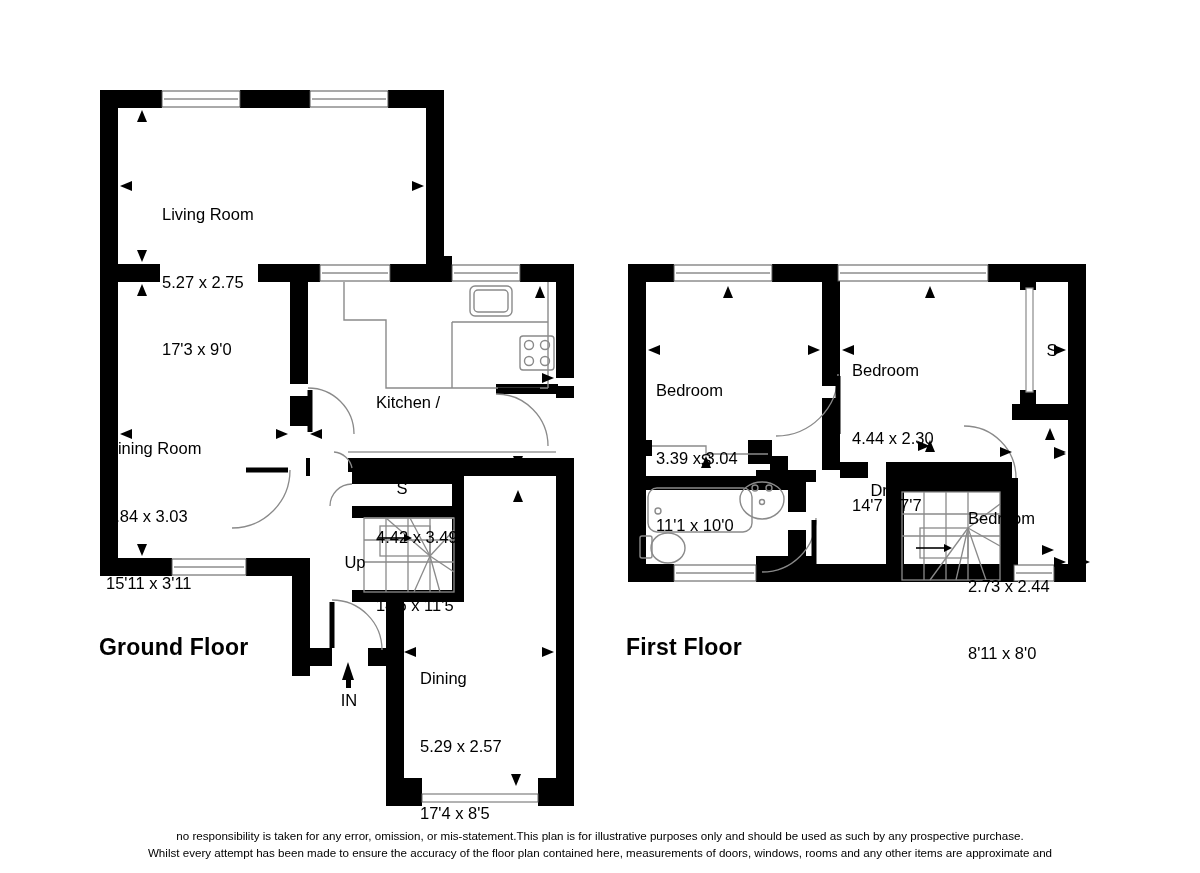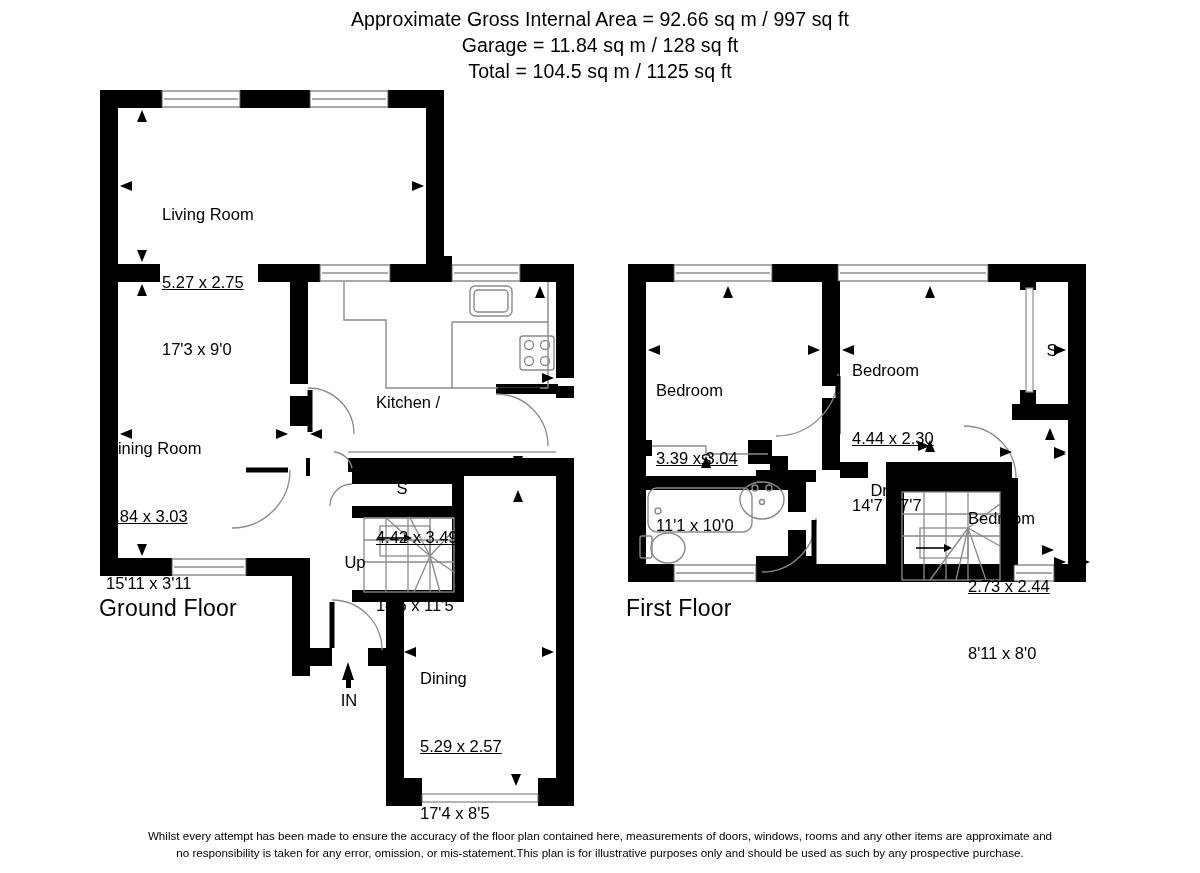--- a/index.html
+++ b/index.html
@@ -45,37 +45,38 @@
   }
   .footer-line {
     font-size: 11.6px;
     line-height: 17px;
     white-space: pre;
   }
   
   .floor-title {
     position: absolute;
     font-size: 23px;
-    font-weight: normal;
+    font-weight: bold;
     letter-spacing: 0.2px;
     white-space: pre;
+    margin-top: 39px;
   }
   #title-ground { left: 99px; top: 595px; }
   #title-first  { left: 626px; top: 595px; }
 
   
   .room-label {
     position: absolute;
     text-align: left;
     white-space: pre;
     line-height: 22.5px;
     font-size: 16.5px;
   }
   .room-label .rl-name { display: block; }
-  .room-label .rl-m    { display: block; text-decoration: underline; }
+  .room-label .rl-m    { display: block; }
   .room-label .rl-ft   { display: block; }
 
   .tag-label {
     position: absolute;
     font-size: 16.5px;
     white-space: pre;
     text-align: center;
     line-height: 20px;
   }
 
@@ -85,25 +86,20 @@
     left: 0; top: 0;
     width: 1200px;
     height: 873px;
   }
 </style>
 </head>
 <body>
 
 <div id="page-root">
 
-  <div class="header">
-    <div class="header-line">Approximate Gross Internal Area = 92.66 sq m / 997 sq ft</div>
-    <div class="header-line">Garage = 11.84 sq m / 128 sq ft</div>
-    <div class="header-line">Total = 104.5 sq m / 1125 sq ft</div>
-  </div>
 
   <svg id="plan-svg" viewBox="0 0 1200 873">
 
     <g>
 
       <g fill="#000000">
 
         <rect x="100" y="90" width="62" height="18"></rect>
         <rect x="240" y="90" width="70" height="18"></rect>
         <rect x="388" y="90" width="56" height="18"></rect>
@@ -468,17 +464,17 @@
   </div>
 
   <div class="tag-label" style="left:380px; top:478px; width:44px;">S</div>
   <div class="tag-label" style="left:684px; top:450px; width:44px;">S</div>
   <div class="tag-label" style="left:1030px; top:340px; width:44px;">S</div>
   <div class="tag-label" style="left:334px; top:552px; width:42px;text-align:center;">Up</div>
   <div class="tag-label" style="left:860px; top:480px; width:42px;">Dn</div>
   <div class="tag-label" style="left:328px; top:690px; width:42px;">IN</div>
 
   <div class="footer">
+    <div class="footer-line">no responsibility is taken for any error, omission, or mis-statement.This plan is for illustrative purposes only and should be used as such by any prospective purchase.</div>
     <div class="footer-line">Whilst every attempt has been made to ensure the accuracy of the floor plan contained here, measurements of doors, windows, rooms and any other items are approximate and</div>
-    <div class="footer-line">no responsibility is taken for any error, omission, or mis-statement.This plan is for illustrative purposes only and should be used as such by any prospective purchase.</div>
   </div>
 
 </div>
 
 </body></html>

